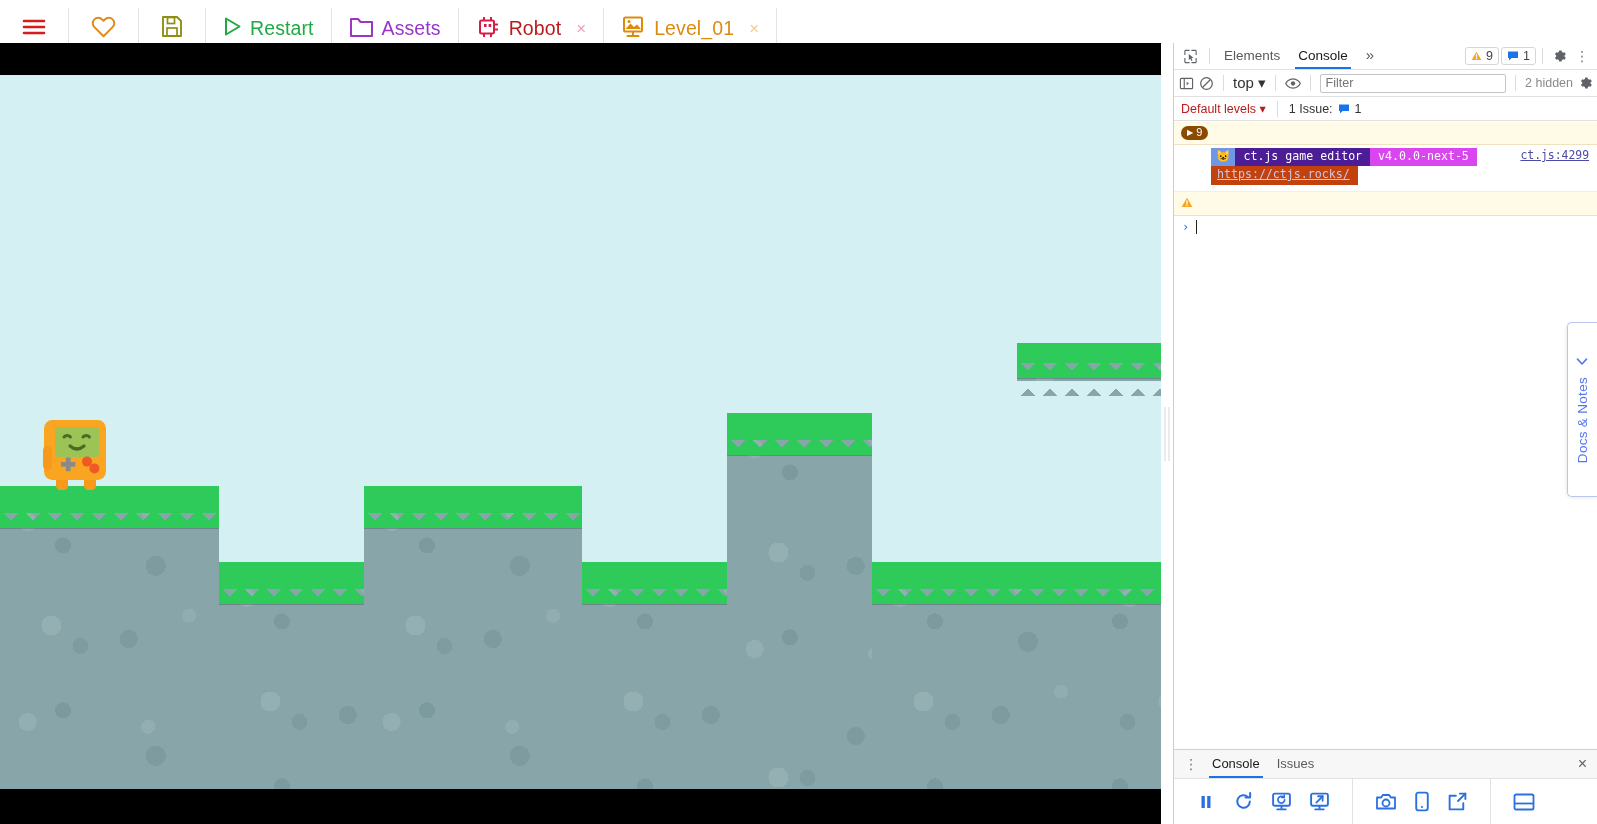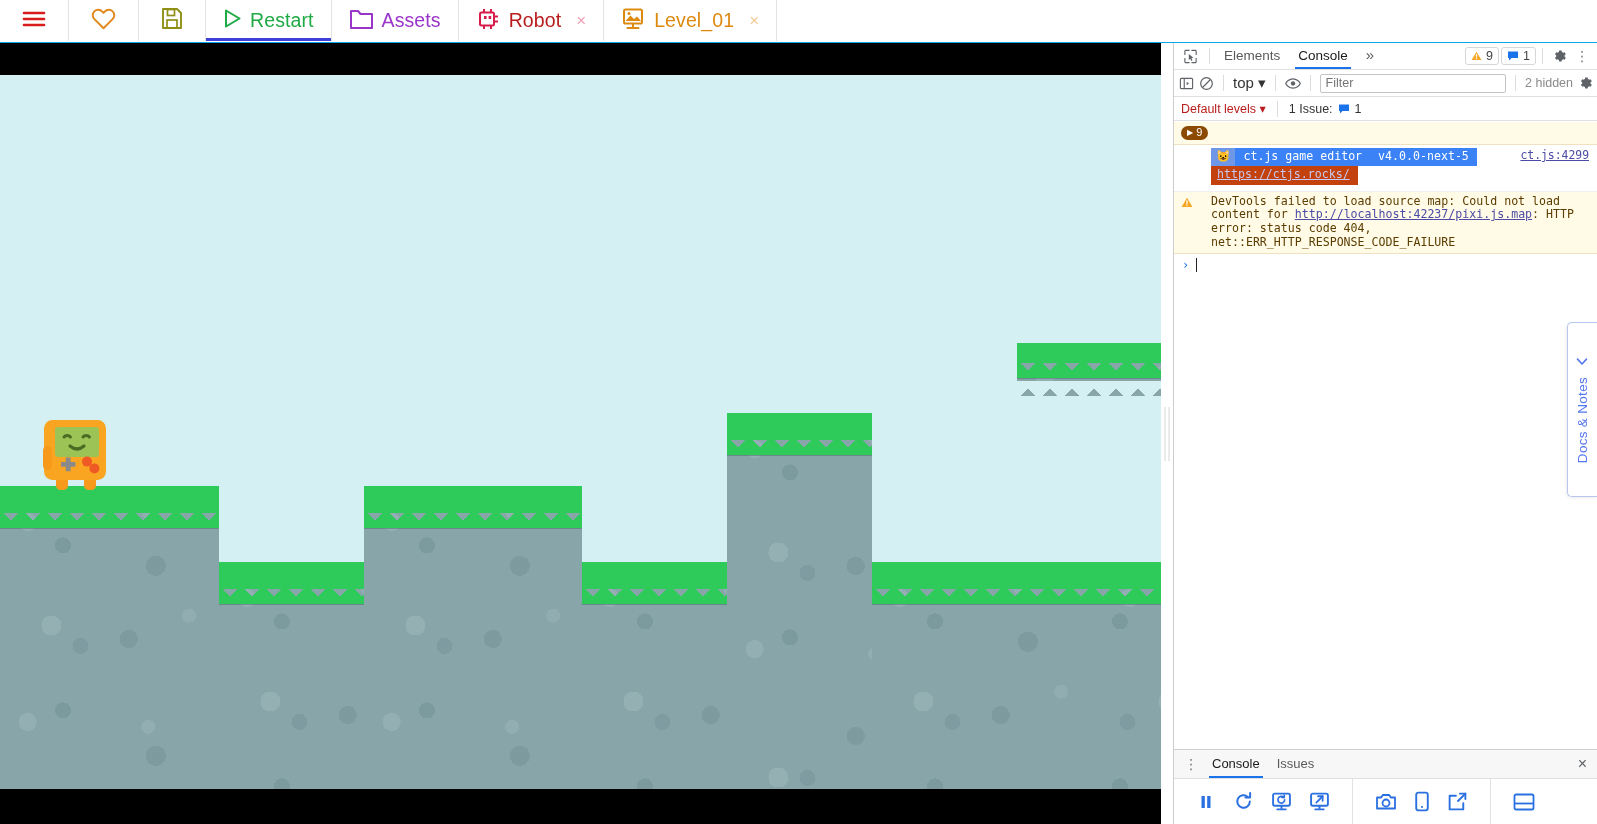--- a/index.html
+++ b/index.html
@@ -5,21 +5,21 @@
   * { box-sizing: border-box; margin: 0; padding: 0; }
   html, body {
     width: 1597px; height: 824px;
     overflow: hidden;
     font-family: "Liberation Sans", sans-serif;
     background: #ffffff;
   }
 
   
   #app-toolbar {
-    position: absolute; top: 0; left: 0;
+    position: absolute; top: 8px; left: 0;
     width: 1597px; height: 43px;
     background: #ffffff;
     border-bottom: 1px solid #0ea5e9;
     display: flex; align-items: stretch;
   }
   .tb-item {
     display: flex; align-items: center; gap: 8px;
     padding: 0 17px;
     border-right: 1px solid #e3e3e3;
     position: relative;
@@ -196,22 +196,22 @@
     font-size: 11px; font-family: "Liberation Sans", sans-serif;
   }
   .src-link {
     position: absolute; right: 8px; top: 4px;
     color: #4b4ba6; text-decoration: underline;
     font-family: "DejaVu Sans Mono", monospace; font-size: 11.4px;
     cursor: pointer;
   }
   .ctjs-badge { display: inline-flex; align-items: stretch; font-size: 11.6px; }
   .ctjs-badge .emo { background: #6f97e8; padding: 2px 5px; }
-  .ctjs-badge .nm  { background: #3b82f6; color: #fff; padding: 2px 8px; }
-  .ctjs-badge .vr  { background: #3b82f6; color: #fff; padding: 2px 8px; }
+  .ctjs-badge .nm  { background: #4c1d95; color: #fff; padding: 2px 8px; }
+  .ctjs-badge .vr  { background: #d946ef; color: #fff; padding: 2px 8px; }
   .ctjs-url {
     display: inline-block; background: #c2410c; color: #c8c8f0;
     text-decoration: underline; padding: 2px 8px 3px 6px; font-size: 11.6px;
     font-family: "DejaVu Sans Mono", monospace; cursor: pointer;
   }
   .inline-link { color: #4b4ba6; text-decoration: underline; cursor: pointer; }
   .prompt-row {
     display: flex; align-items: center; gap: 7px;
     padding: 4px 8px; background: #fff;
     font-family: "DejaVu Sans Mono", monospace; font-size: 12px;
@@ -551,21 +551,20 @@
     </div>
 
     <div class="msg warn">
       <span class="gutter">
         <svg width="12" height="11" viewBox="0 0 12 11" style="margin-top:2px">
           <path d="M6 .8 11.4 10H.6Z" fill="#f5a623"></path>
           <rect x="5.35" y="3.4" width="1.3" height="3.6" fill="#fff"></rect>
           <rect x="5.35" y="7.6" width="1.3" height="1.3" fill="#fff"></rect>
         </svg>
       </span>
-      <span class="body"><span>DevTools failed to load source map: Could not load content for </span><span class="inline-link">http://localhost:42237/pixi.js.map</span><span>: HTTP error: status code 404, net::ERR_HTTP_RESPONSE_CODE_FAILURE</span></span>
     </div>
 
     <div class="prompt-row">
       <span class="prompt-arrow">›</span>
       <span class="caret"></span>
     </div>
   </div>
 
   <div id="docs-notes">
     <span class="vtext">

